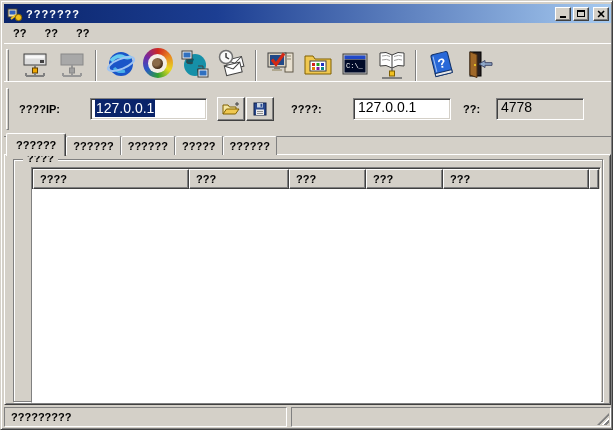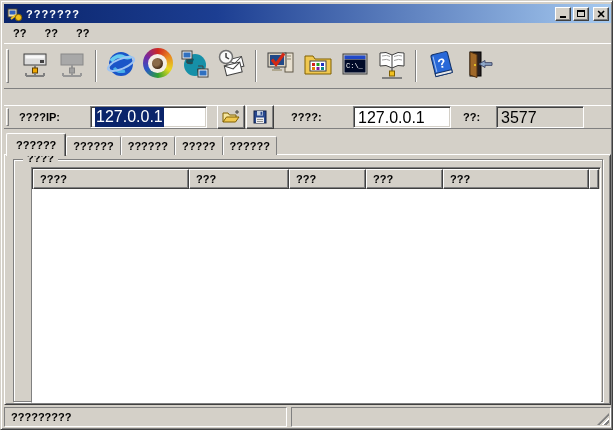--- a/index.html
+++ b/index.html
@@ -30,21 +30,21 @@
   
   .menubar { position:absolute; left:3px; top:22px; width:607px; height:20px;
              display:flex; align-items:center; }
   .menu-item { padding:2px 9px; font-weight:bold; }
 
   
   .band { position:absolute; left:3px; width:607px; background:#D4D0C8;
           border-top:1px solid #FFFFFF; border-bottom:1px solid #808080;
           display:flex; align-items:center; }
   .band1 { top:42px; height:46px; }
-  .band2 { top:104px; height:24px; }
+  .band2 { top:80px; height:56px; }
   .gripper { width:3px; height:78%; margin:0 7px 0 2px; background:#D4D0C8;
              border:1px solid; border-color:#FFFFFF #808080 #808080 #FFFFFF; flex:0 0 auto; }
 
   .tool-btn { width:37px; height:36px; display:flex; align-items:flex-start;
               justify-content:center; flex:0 0 auto; }
   .tool-sep { width:2px; height:32px; border-left:1px solid #808080;
               border-right:1px solid #FFFFFF; margin:0 5px; flex:0 0 auto; }
 
   
   .icon-eye { width:30px; height:30px; border-radius:50%;
@@ -56,21 +56,21 @@
     background:radial-gradient(circle at 38% 38%, #8A6A48 0 35%, #3A2210 75%); }
 
   
   .field-label { font-weight:bold; white-space:nowrap; flex:0 0 auto; }
   .lbl-ip   { width:71px; margin-left:3px; }
   .lbl-addr { width:62px; margin-left:17px; }
   .lbl-port { width:33px; margin-left:12px; }
   .edit { height:22px; background:#FFFFFF; border:1px solid;
           border-color:#808080 #FFFFFF #FFFFFF #808080;
           box-shadow: inset 1px 1px 0 #404040, inset -1px -1px 0 #D4D0C8;
-          display:flex; align-items:flex-end; padding:0 4px; font-size:16px; flex:0 0 auto; }
+          display:flex; align-items:flex-start; padding:0 4px; font-size:14px; flex:0 0 auto; }
   .edit-ip { width:117px; }
   .edit-addr { width:98px; }
   .edit-port { width:88px; background:#D4D0C8; }
   .edit .sel { background:#0A246A; color:#FFFFFF; padding:1px 1px; }
   .small-btn { width:28px; height:24px; background:#D4D0C8;
                border:1px solid; border-color:#FFFFFF #404040 #404040 #FFFFFF;
                box-shadow: inset -1px -1px 0 #808080;
                display:flex; align-items:center; justify-content:center; flex:0 0 auto; }
   .small-btn + .small-btn { margin-left:1px; }
   .btn-open { margin-left:10px; }
@@ -309,21 +309,21 @@
       </svg>
     </div>
 
     <span class="field-label lbl-addr">????:</span>
     <div class="edit edit-addr">
       <span>127.0.0.1</span>
     </div>
 
     <span class="field-label lbl-port">??:</span>
     <div class="edit edit-port">
-      <span>3577</span>
+      <span>4778</span>
     </div>
   </div>
 
   <div class="tabstrip">
     <div class="tab active">??????</div>
     <div class="tab">??????</div>
     <div class="tab">??????</div>
     <div class="tab">?????</div>
     <div class="tab">??????</div>
   </div>

